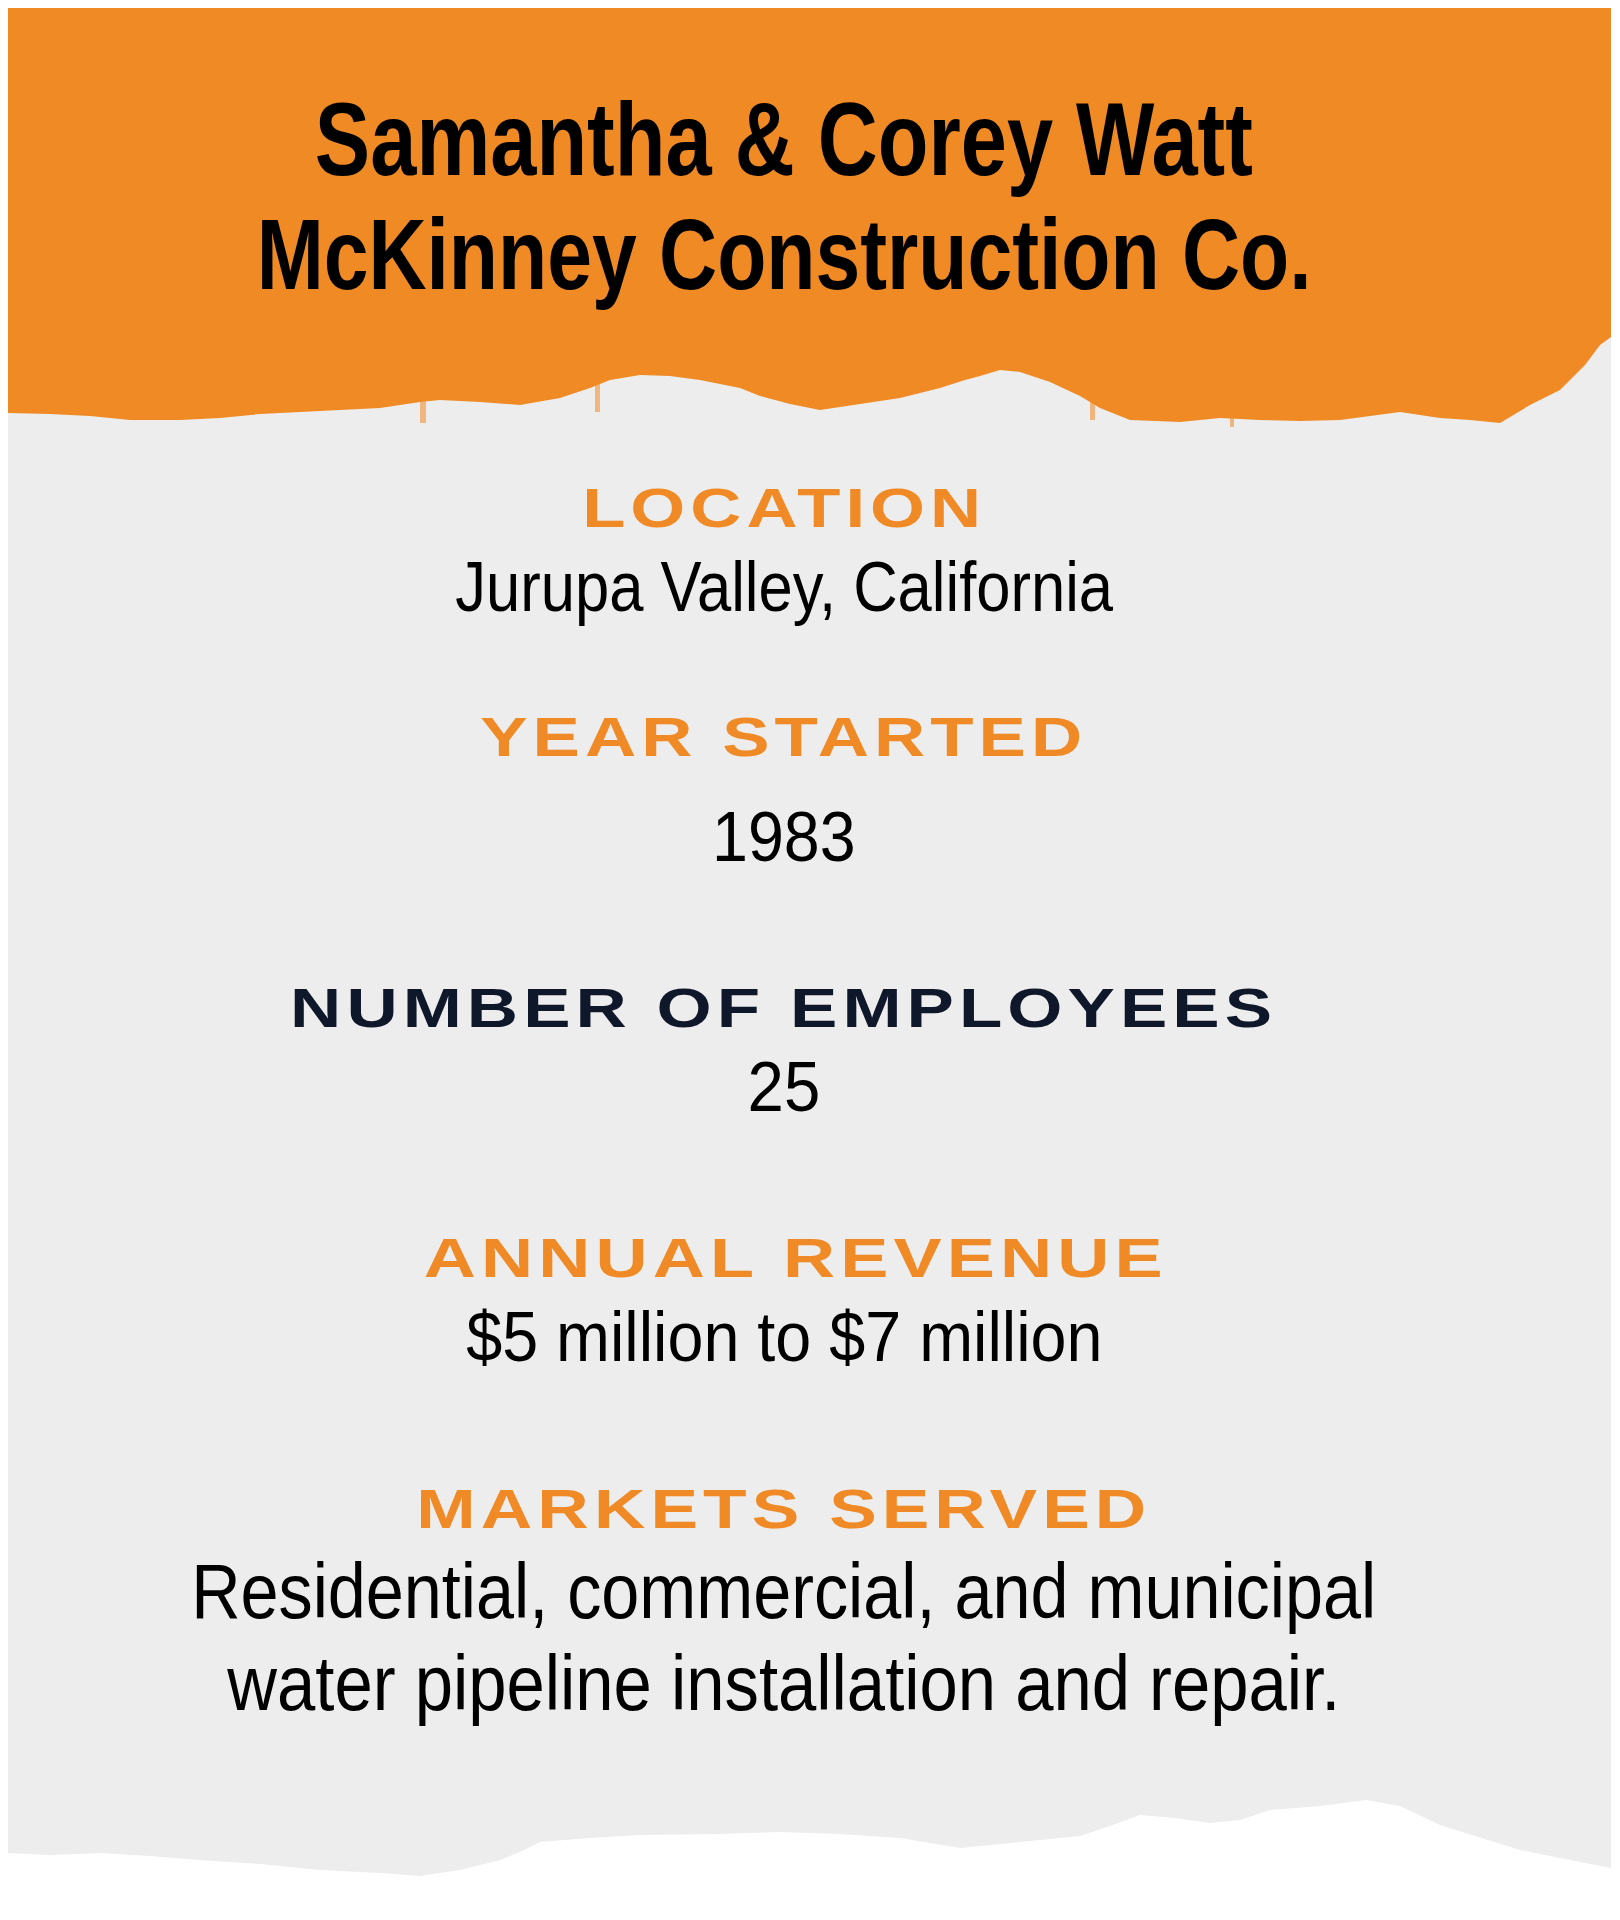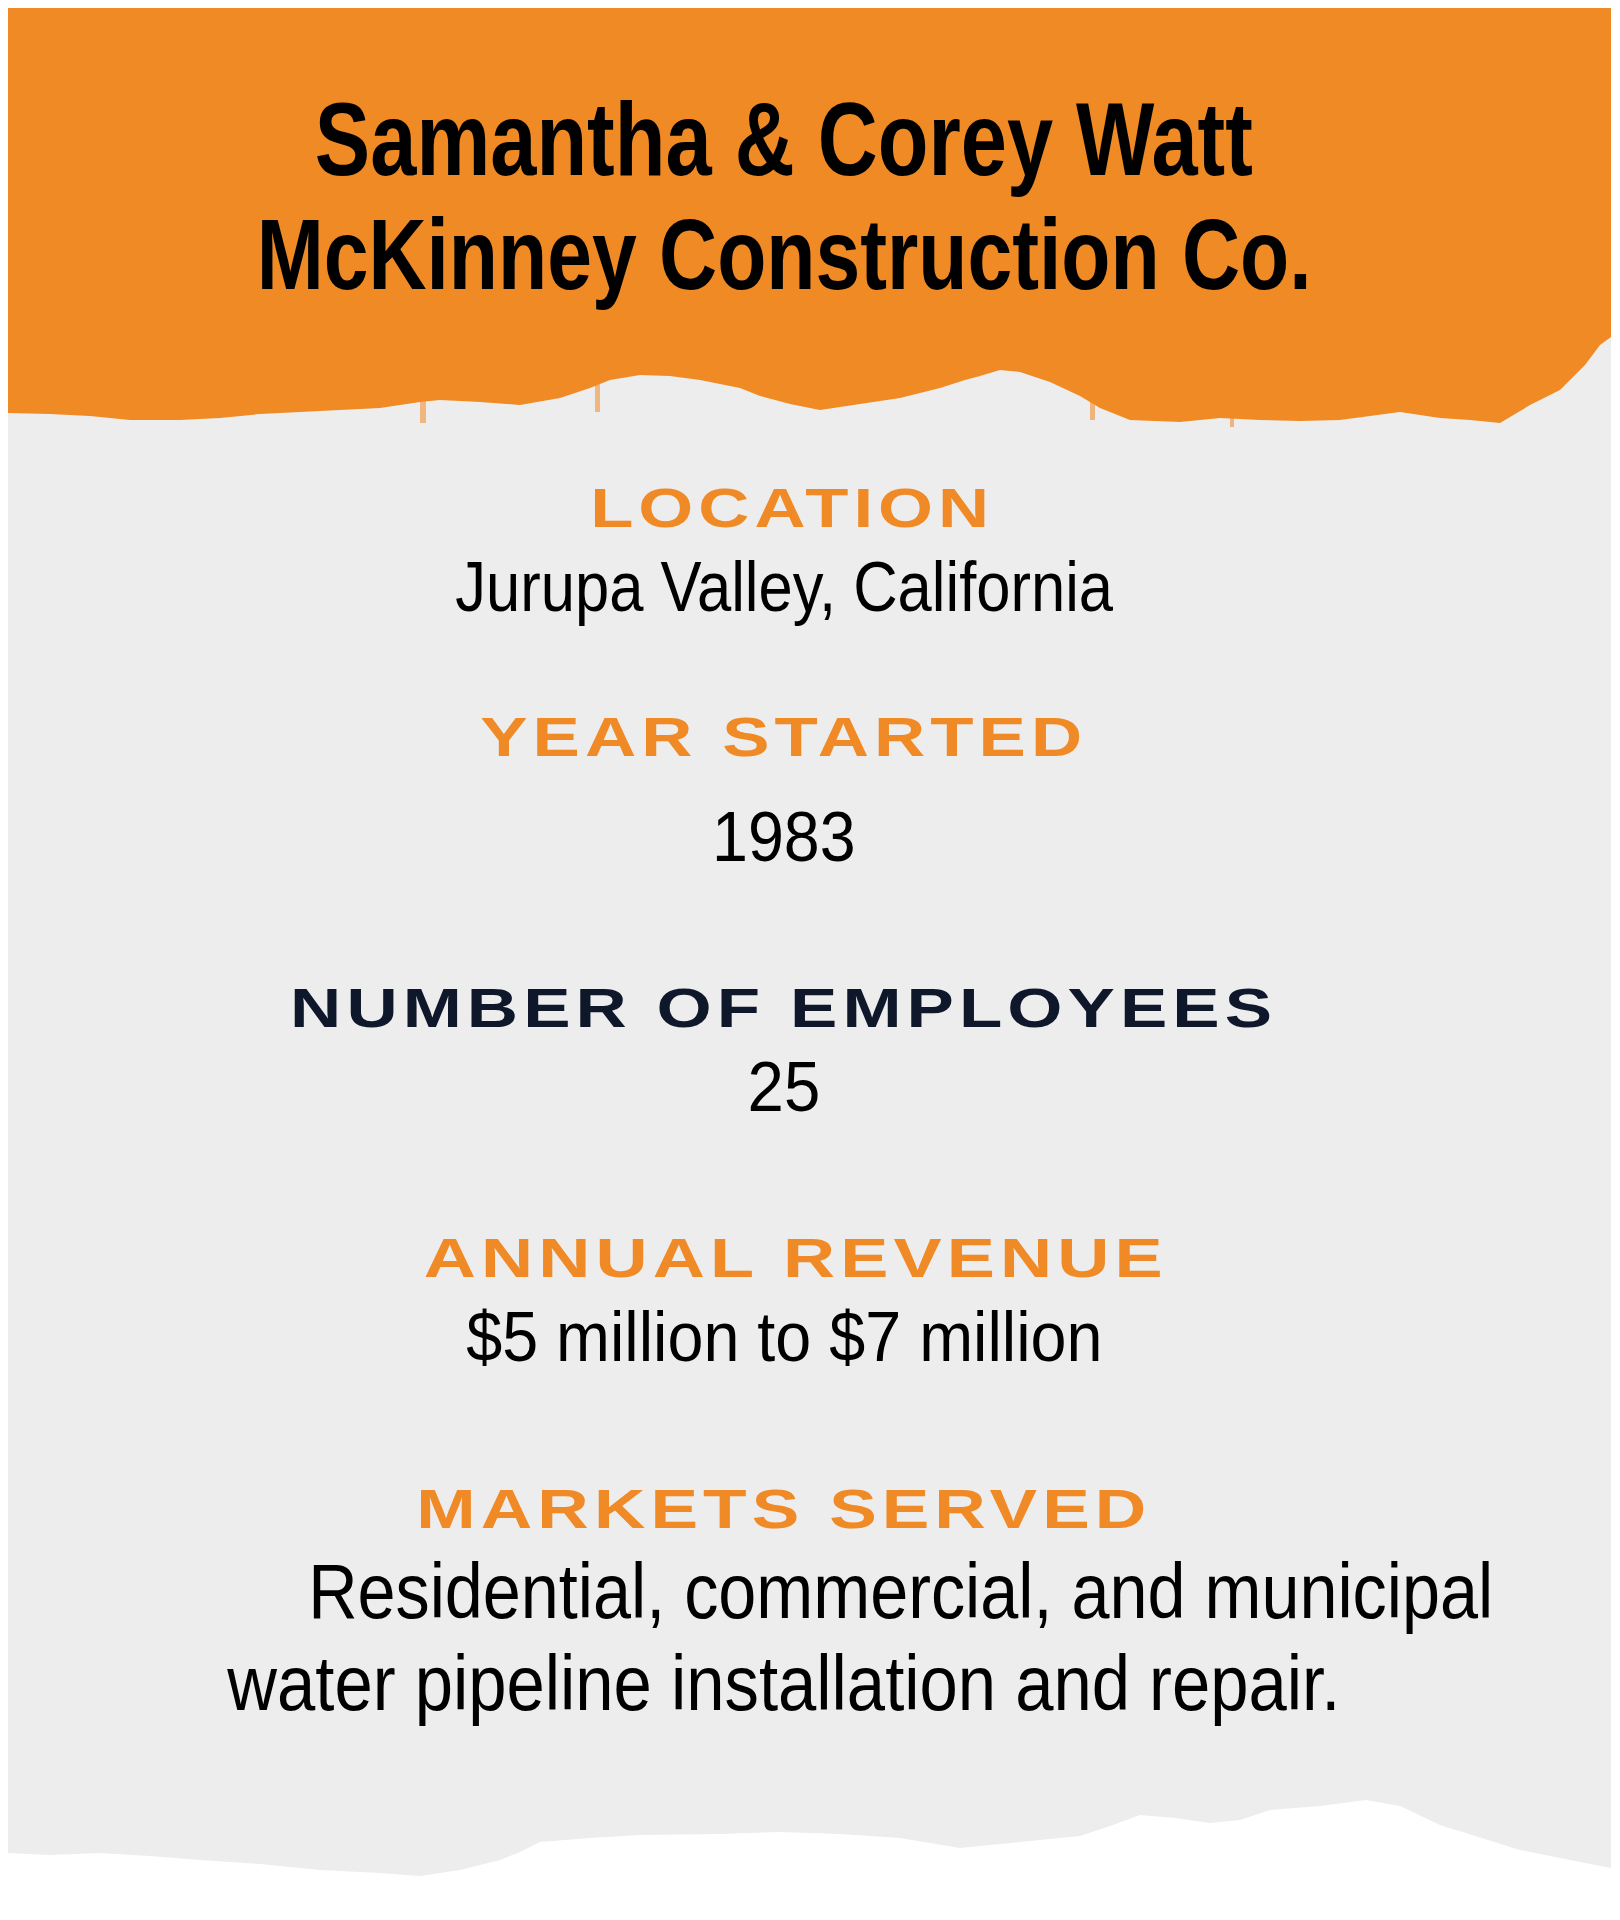--- a/index.html
+++ b/index.html
@@ -31,21 +31,21 @@
   </g>
 </svg>
 
 <div class="line title" style="top:88px;font-size:103px;">
   <span style="transform: scaleX(0.806026);">Samantha &amp; Corey Watt</span>
 </div>
 <div class="line title" style="top:204px;font-size:101px;">
   <span style="transform: scaleX(0.796677);">McKinney Construction Co.</span>
 </div>
 
-<div class="line label" style="top:480px;color:#F08A26;padding-left:8px;">
+<div class="line label" style="top:480px;color:#F08A26;">
   <span style="transform: scaleX(1.26145);">LOCATION</span>
 </div>
 <div class="line value" style="top:552px;">
   <span style="transform: scaleX(0.879045);">Jurupa Valley, California</span>
 </div>
 
 <div class="line label" style="top:709px;color:#F08A26;">
   <span style="transform: scaleX(1.26607);">YEAR STARTED</span>
 </div>
 <div class="line value" style="top:802px;">
@@ -62,18 +62,18 @@
 <div class="line label" style="top:1230px;color:#F08A26;margin-left:12px;">
   <span style="transform: scaleX(1.28786);">ANNUAL REVENUE</span>
 </div>
 <div class="line value" style="top:1302px;">
   <span style="transform: scaleX(0.923948);">$5 million to $7 million</span>
 </div>
 
 <div class="line label" style="top:1481px;color:#F08A26;">
   <span style="transform: scaleX(1.27225);">MARKETS SERVED</span>
 </div>
-<div class="line value markets" style="top:1553px;text-align:right;">
+<div class="line value markets" style="top:1553px;">
   <span style="transform: scaleX(0.887474);">Residential, commercial, and municipal</span>
 </div>
 <div class="line value markets" style="top:1645px;">
   <span style="transform: scaleX(0.893527);">water pipeline installation and repair.</span>
 </div>
 
 </body></html>

